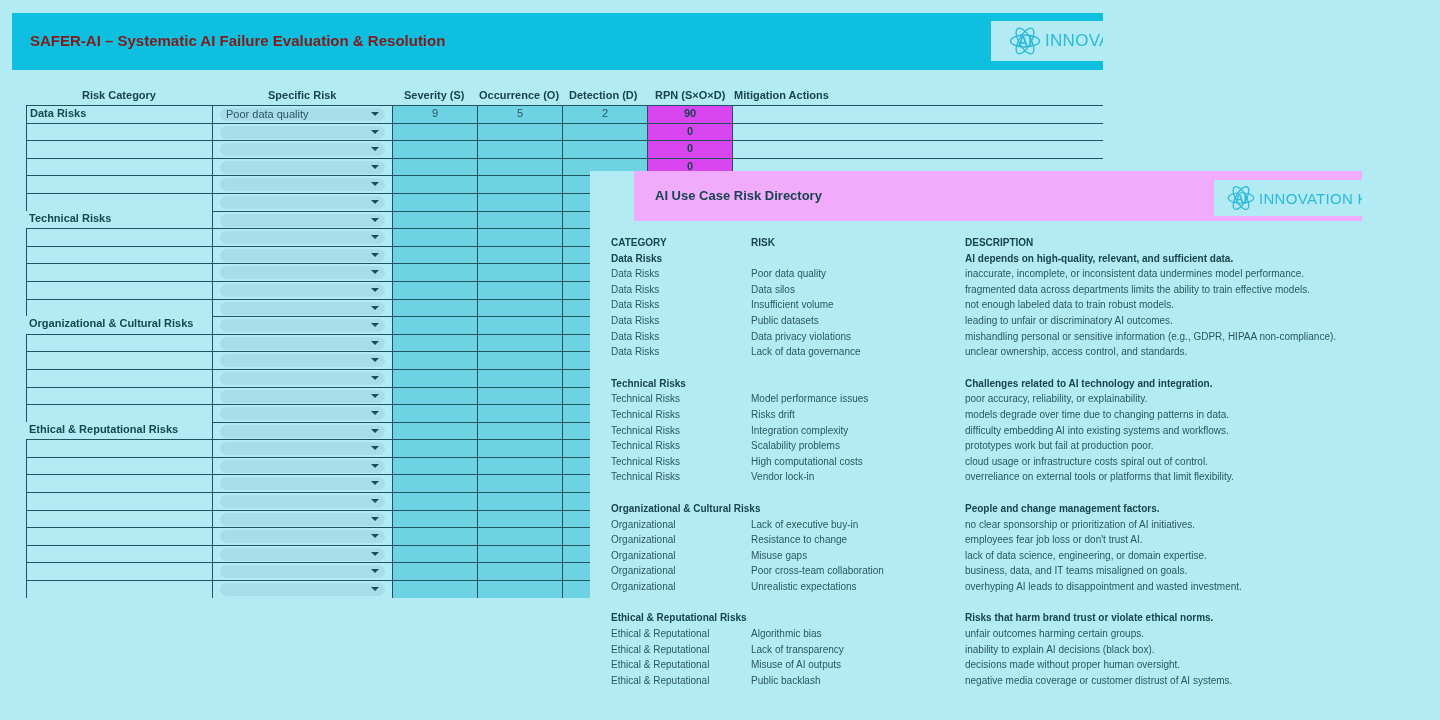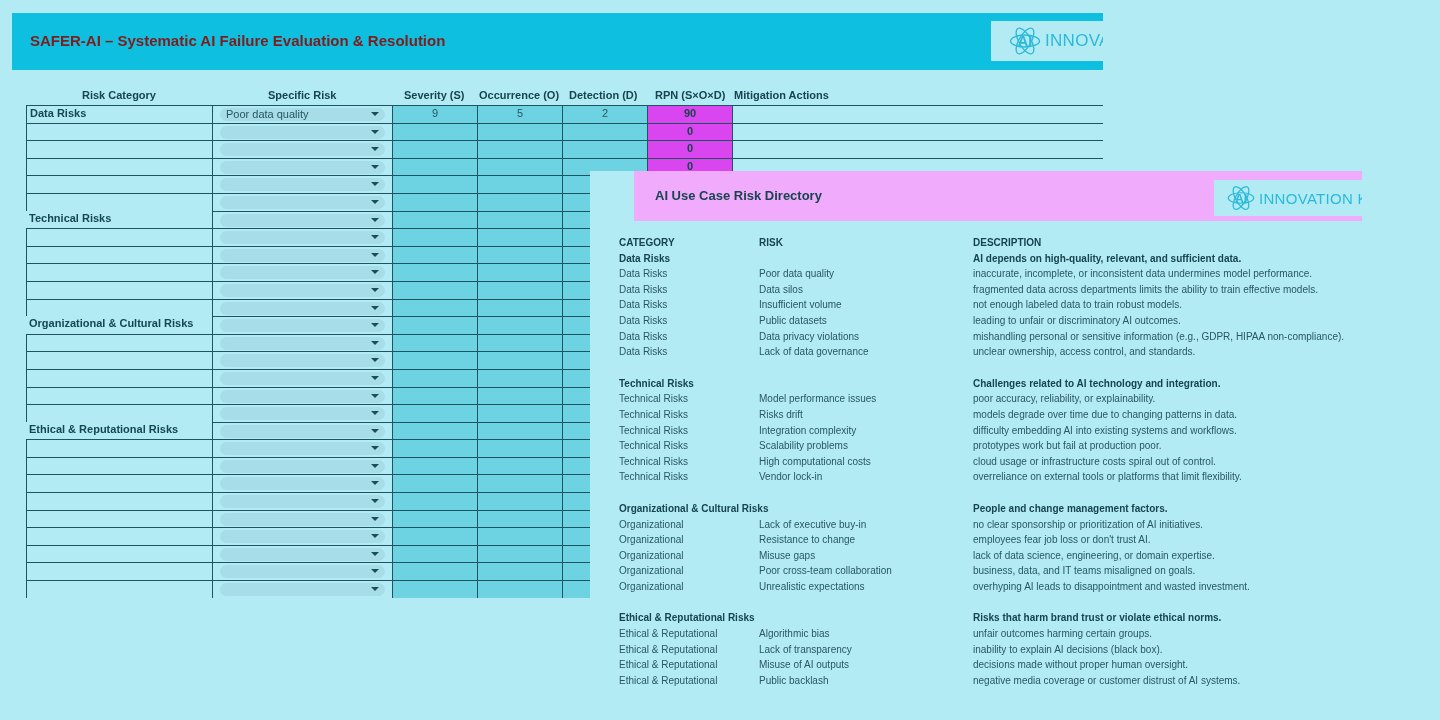--- a/index.html
+++ b/index.html
@@ -76,21 +76,21 @@
       margin-left: 44px;
     }
     #dir-title {
       position: absolute; left: 21px; top: 17px; font-size: 13px; font-weight: bold; color: #17444d;
     }
     #dir-logo { left: 580px; top: 9px; width: 178px; height: 36px; padding-left: 12px; }
     #dir-logo .logo-mark { width: 30px; height: 30px; }
     #dir-logo .logo-text { font-size: 15px; }
 
     #dir-body { position: absolute; left: 21px; top: 66px; width: 740px; font-size: 10px; }
-    .dir-line { position: relative; height: 15.6px; white-space: nowrap; color: #2a5760; margin-left: 8px; }
+    .dir-line { position: relative; height: 15.6px; white-space: nowrap; color: #2a5760; }
     .dir-line span { position: absolute; top: 0; }
     .dir-line .d-cat { left: 0; }
     .dir-line .d-risk { left: 140px; }
     .dir-line .d-desc { left: 354px; }
     .dir-line.head { color: #17444d; font-weight: bold; }
     .dir-line.group { color: #17444d; font-weight: bold; }
     .dir-gap { height: 16px; }
   </style>
 </head>
 <body>

